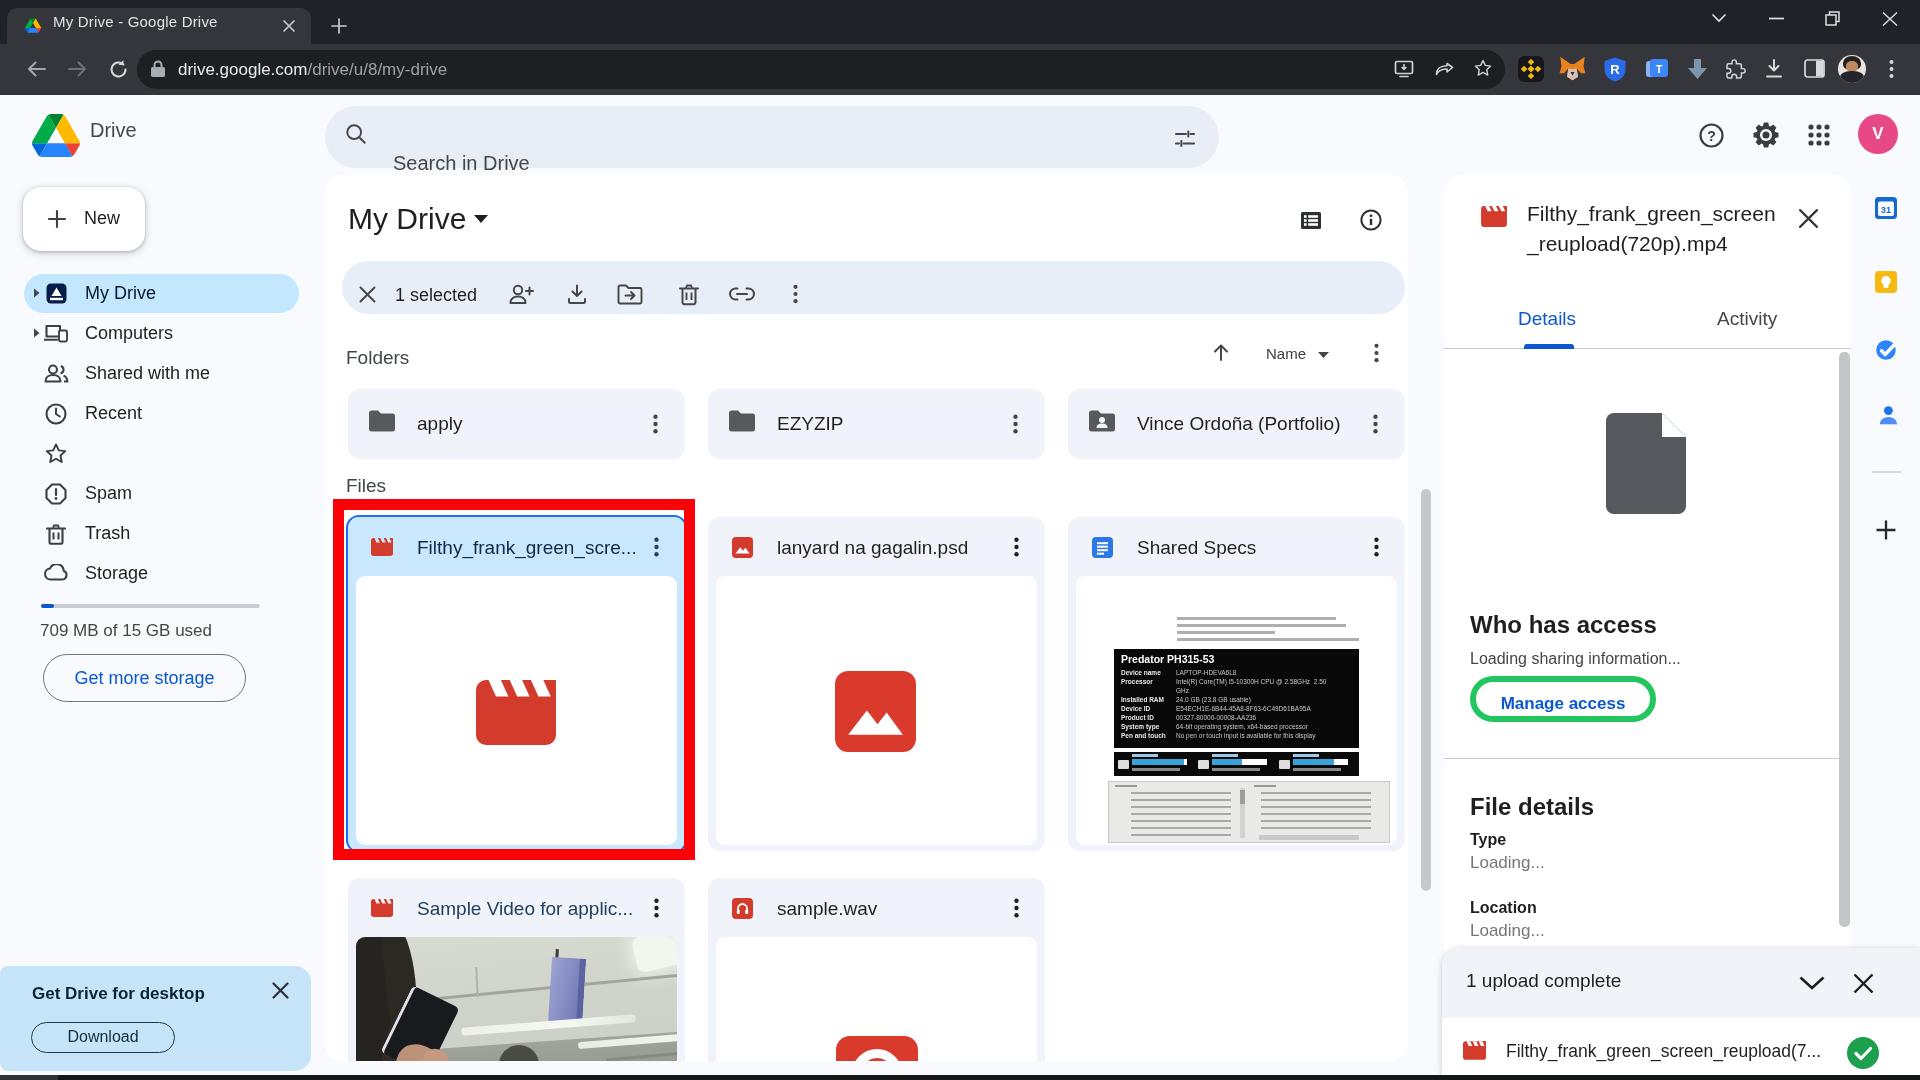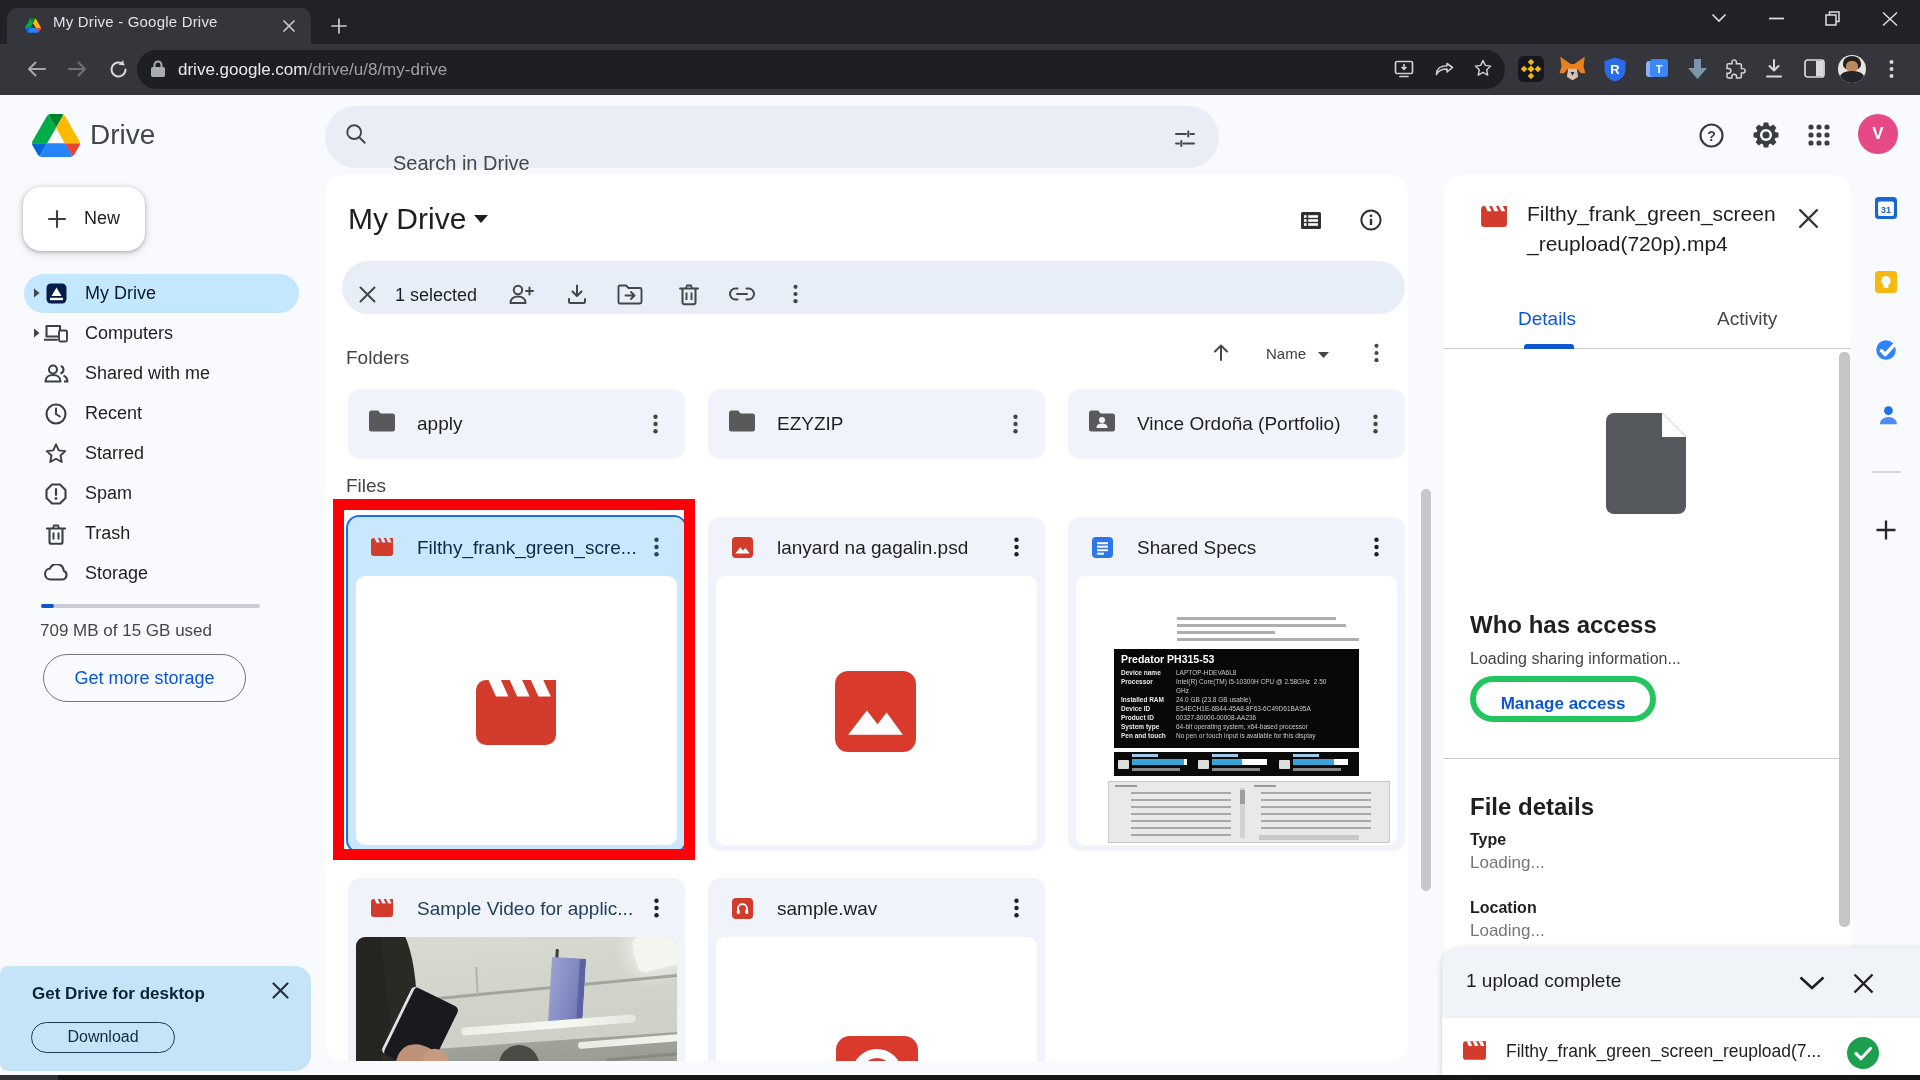--- a/index.html
+++ b/index.html
@@ -9,21 +9,21 @@
 #root{position:relative;width:1920px;height:1080px;background:#F8FAFD;overflow:hidden;}
 
 #tabstrip{left:0;top:0;width:1920px;height:44px;background:#202227;}
 #tab{left:7px;top:8px;width:304px;height:36px;background:#35363B;border-radius:10px 10px 0 0;}
 #tabtitle{left:53px;top:13px;font-size:15px;color:#DFE1E4;letter-spacing:.2px;}
 #toolbar{left:0;top:44px;width:1920px;height:51px;background:#35363B;}
 #omnibox{left:137px;top:50px;width:1368px;height:39px;border-radius:20px;background:#1E1F23;}
 #urltext{left:178px;top:60px;font-size:17px;color:#E8EAED;}
 #urltext span{color:#9CA1A8;}
 
-#drivename{left:90px;top:119px;font-size:28px;color:#42474C;}
+#drivename{left:90px;top:119px;font-size:20px;color:#42474C;}
 #search{left:325px;top:106px;width:894px;height:62px;border-radius:33px;background:#E9EEF6;}
 #searchtext{left:393px;top:124px;font-size:20px;color:#444746;margin-top:28px;}
 
 #newbtn{left:23px;top:187px;width:122px;height:64px;border-radius:18px;background:#fff;box-shadow:0 1px 3px rgba(60,64,67,.3),0 2px 6px 2px rgba(60,64,67,.15);}
 #newtext{left:84px;top:208px;font-size:18px;color:#1F1F1F;}
 .navrow{left:0;width:320px;height:40px;}
 .navtext{left:85px;top:9px;font-size:18px;color:#1F1F1F;}
 #mydrivepill{left:24px;top:274px;width:275px;height:39px;border-radius:20px;background:#C2E7FF;}
 #storagebar{left:41px;top:604px;width:219px;height:4px;border-radius:2px;background:#C9CDD3;}
 #storagefill{left:41px;top:604px;width:13px;height:4px;border-radius:2px;background:#0B57D0;}
@@ -225,23 +225,20 @@
       <div class="a navtext" style="color:#0A1A2B;">My Drive</div>
     </div>
   <div class="a navrow" style="top:314px;">
       <div class="a navtext">Computers</div>
     </div>
   <div class="a navrow" style="top:354px;">
       <div class="a navtext">Shared with me</div>
     </div>
   <div class="a navrow" style="top:394px;">
       <div class="a navtext">Recent</div>
-    </div>
-  <div class="a navrow" style="top:434px;">
-      <div class="a navtext">Starred</div>
     </div>
   <div class="a navrow" style="top:474px;">
       <div class="a navtext">Spam</div>
     </div>
   <div class="a navrow" style="top:514px;">
       <div class="a navtext">Trash</div>
     </div>
   <div class="a navrow" style="top:554px;">
       <div class="a navtext">Storage</div>
     </div>

